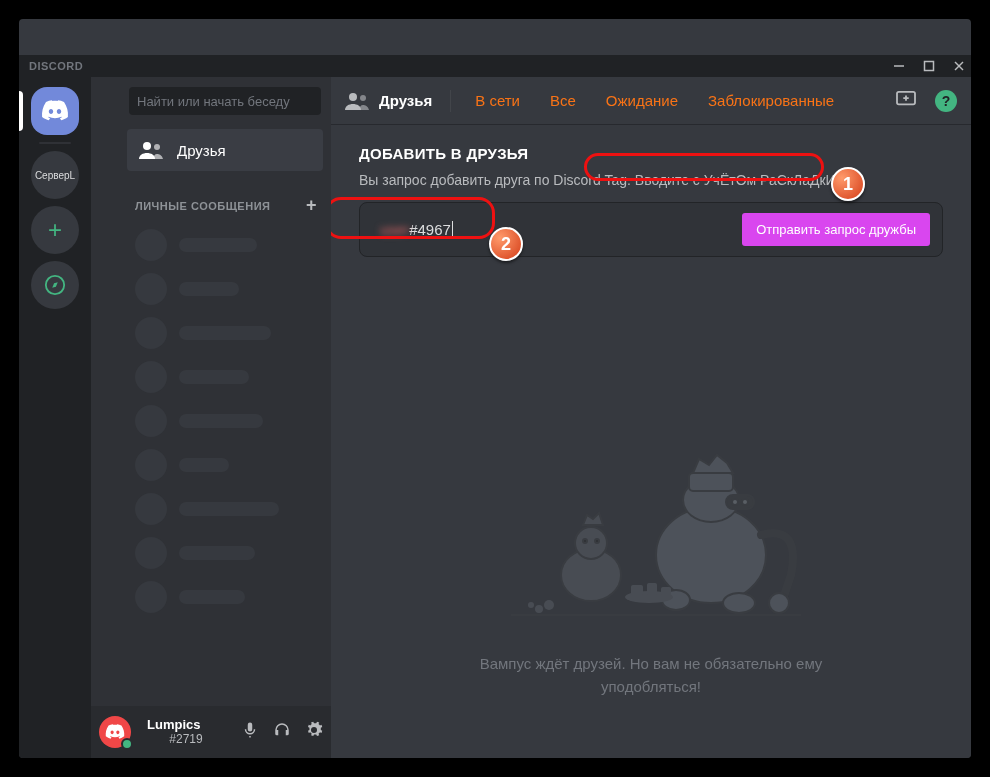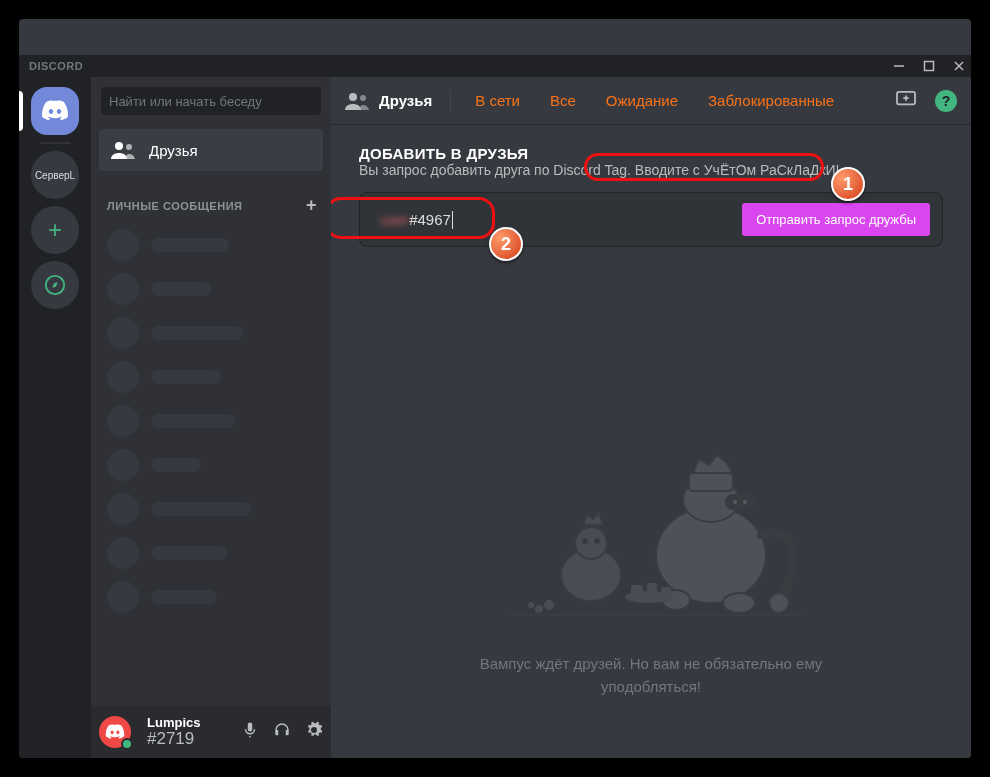--- a/index.html
+++ b/index.html
@@ -13,51 +13,51 @@
   .body { flex: 1; display: flex; min-height: 0; }
 
   .guilds { width: 72px; background: #202225; display: flex; flex-direction: column; align-items: center; padding-top: 10px; gap: 7px; }
   .guild-pill { width: 48px; height: 48px; border-radius: 50%; background: #36393f; display: flex; align-items: center; justify-content: center; color: #dcddde; font-size: 10px; cursor: pointer; position: relative; }
   .guild-pill.home { background: #7289da; border-radius: 16px; }
   .home-ind { position: absolute; left: -16px; top: 50%; transform: translateY(-50%); width: 8px; height: 40px; background: #fff; border-radius: 0 4px 4px 0; }
   .guild-sep { width: 32px; height: 2px; background: #2f3136; border-radius: 1px; }
   .guild-pill.add { color: #43b581; font-size: 24px; }
   .guild-pill.compass { color: #43b581; }
 
-  .channels { width: 240px; background: #2f3136; display: flex; flex-direction: column; position: relative; }
+  .channels { width: 240px; background: #2f3136; display: flex; flex-direction: column; position: relative; padding-left: 28px; }
   .search-box { margin: 10px; height: 28px; background: #202225; border-radius: 4px; display: flex; align-items: center; padding: 0 8px; color: #72767d; font-size: 13px; cursor: pointer; }
   .friends-row { margin: 4px 8px 10px 8px; height: 42px; background: #3a3d44; border-radius: 4px; display: flex; align-items: center; gap: 14px; padding: 0 12px; color: #fff; font-size: 15px; cursor: pointer; }
   .dm-header { display: flex; justify-content: space-between; align-items: center; padding: 14px 14px 8px 16px; color: #8e9297; font-size: 11px; font-weight: 700; letter-spacing: 0.5px; }
   .plus-btn { color: #b9bbbe; font-size: 18px; cursor: pointer; }
   .dm-list { padding: 0 8px; display: flex; flex-direction: column; gap: 2px; }
   .dm-item { height: 42px; display: flex; align-items: center; gap: 12px; padding: 0 8px; border-radius: 4px; }
   .dm-av { width: 32px; height: 32px; border-radius: 50%; background: #36393f; }
   .dm-nm { width: 72px; height: 14px; background: #36393f; border-radius: 7px; }
   .dm-item:nth-child(1) .dm-nm{width:78px}.dm-item:nth-child(2) .dm-nm{width:60px}.dm-item:nth-child(3) .dm-nm{width:92px}.dm-item:nth-child(4) .dm-nm{width:70px}.dm-item:nth-child(5) .dm-nm{width:84px}.dm-item:nth-child(6) .dm-nm{width:50px}.dm-item:nth-child(7) .dm-nm{width:100px}.dm-item:nth-child(8) .dm-nm{width:76px}.dm-item:nth-child(9) .dm-nm{width:66px}
 
   .user-panel { position: absolute; bottom: 0; left: 0; right: 0; height: 52px; background: #292b2f; display: flex; align-items: center; padding: 0 8px; gap: 16px; }
   .user-av { width: 32px; height: 32px; border-radius: 50%; background: #f04747; position: relative; display:flex;align-items:center;justify-content:center; }
   .status-dot { position: absolute; bottom: -2px; right: -2px; width: 12px; height: 12px; border-radius: 50%; background: #43b581; border: 2px solid #292b2f; }
   .user-txt { flex: 1; line-height: 1.1; }
   .user-nm { color: #fff; font-size: 13px; font-weight: 600; }
-  .user-tag { color: #b9bbbe; font-size: 17px; }
+  .user-tag { color: #b9bbbe; font-size: 12px; text-align: center; }
   .user-icons { display: flex; gap: 14px; color: #b9bbbe; }
   .u-icon { cursor: pointer; }
 
   .main { flex: 1; background: #36393f; display: flex; flex-direction: column; min-width: 0; }
   .topbar { height: 48px; border-bottom: 1px solid #27292e; display: flex; align-items: center; padding: 0 14px; gap: 18px; }
   .tb-friends { display: flex; align-items: center; gap: 10px; color: #fff; font-size: 15px; font-weight: 600; }
   .tb-sep { width: 1px; height: 22px; background: #42454a; }
   .tb-tab { color: #f97316; font-size: 15px; cursor: pointer; padding: 2px 6px; }
   .tb-spacer { flex: 1; }
   .tb-icon { color: #b9bbbe; cursor: pointer; }
   .help-circle { width: 22px; height: 22px; border-radius: 50%; background: #43b581; color: #202225; display: flex; align-items: center; justify-content: center; font-weight: 700; font-size: 14px; cursor: pointer; }
 
   .content { flex: 1; padding: 20px 28px; overflow: hidden; position: relative; }
-  .add-title { color: #fff; font-size: 15px; font-weight: 700; letter-spacing: 0.3px; }
+  .add-title { color: #fff; font-size: 15px; font-weight: 700; letter-spacing: 0.3px; margin-bottom: 10px; }
   .add-desc { color: #b9bbbe; font-size: 14px; margin-bottom: 14px; }
   .input-row { display: flex; align-items: center; background: #303338; border: 1px solid #222427; border-radius: 8px; padding: 10px 12px; gap: 12px; }
   .tag-input { flex: 1; min-width: 0; height: 30px; display: flex; align-items: center; color: #dcddde; font-size: 15px; padding: 0 8px; position: relative; }
   .cursor { display: inline-block; width: 1px; height: 18px; background: #dcddde; margin-left: 1px; }
   .send-btn { background: #d946ef; color: #fff; font-size: 13px; padding: 9px 14px; border-radius: 3px; cursor: pointer; white-space: nowrap; }
 
   .empty { position: absolute; left: 0; right: 0; bottom: 60px; display: flex; flex-direction: column; align-items: center; color: #72767d; }
   .empty svg { opacity: 0.95; }
   .empty-txt { text-align: center; font-size: 15px; line-height: 1.5; margin-top: 28px; max-width: 420px; }
 

